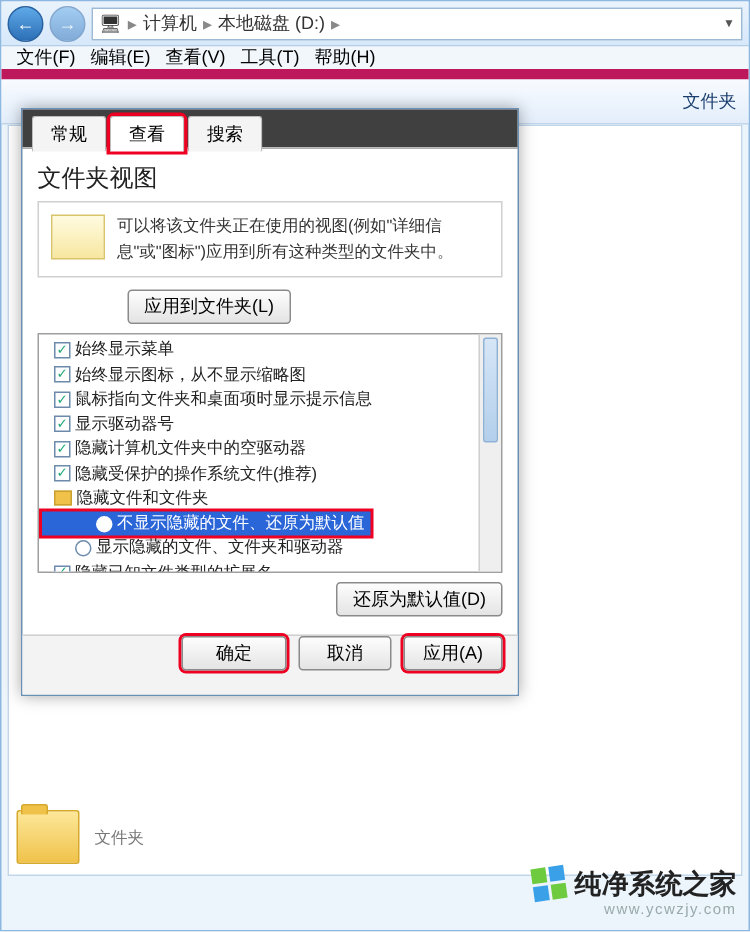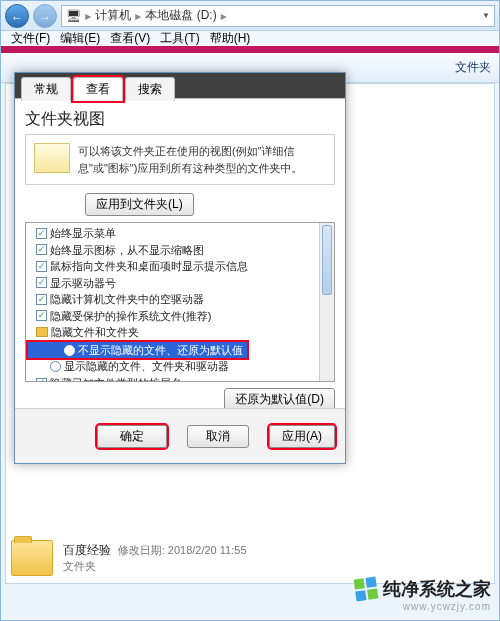--- a/index.html
+++ b/index.html
@@ -51,21 +51,21 @@
     .ti { display:flex; align-items:center; gap:3px; padding-left:8px; white-space:nowrap; }
     .ti.lv2 { padding-left:22px; }
     .chk { width:11px; height:11px; border:1px solid #6b8aac; display:inline-flex; align-items:center; justify-content:center; font-size:9px; color:#2a7; background:#fff; }
     .rdo { width:11px; height:11px; border:1px solid #6b8aac; border-radius:50%; display:inline-flex; align-items:center; justify-content:center; background:#fff; }
     .rdo .dot { width:5px; height:5px; border-radius:50%; background:#2a66a5; }
     .ti.sel { background:#2a66d8; color:#fff; display:inline-flex; padding:0 4px 0 36px; margin-left:0; box-shadow:0 0 0 2px #e02; }
     .ti.sel .rdo { border-color:#fff; }
     .ti.sel .rdo .dot { background:#fff; }
     .ico-f { width:12px; height:10px; background:#f0c24a; border:1px solid #caa030; display:inline-block; }
     .restore { text-align:right; margin-top:6px; }
-    .dlg-ftr { position:absolute; left:0; right:0; bottom:0; height:55px; border-top:1px solid #d0d0d0; display:flex; align-items:center; justify-content:flex-end; gap:20px; padding:0 10px; background:#f3f3f3; }
+    .dlg-ftr { position:absolute; left:0; right:0; bottom:0; height:40px; border-top:1px solid #d0d0d0; display:flex; align-items:flex-start; justify-content:flex-end; gap:8px; padding:0 10px; background:#f3f3f3; }
     .dlg-ftr .btn.hl { box-shadow:0 0 0 2px #e02; }
 
   </style>
 </head>
 <body>
 
 <div class="explorer">
   <div class="titlebar">
     <div class="round-btn">←</div>
     <div class="round-btn" style="opacity:.5">→</div>
@@ -88,21 +88,20 @@
     <span>帮助(H)</span>
   </div>
   <div class="toolbar">
     <span style="margin-left:auto">文件夹</span>
   </div>
   <div class="content-pane"></div>
 
   <div class="file-row">
     <div class="folder-ico"></div>
     <div class="file-txt">
-      <div class="name"><span>百度经验</span>&nbsp;&nbsp;<span style="color:#777;font-size:11px"><span>修改日期:</span> <span>2018/2/20 11:55</span></span></div>
       <div class="meta">文件夹</div>
     </div>
   </div>
 
   <div class="wm2">
     <div class="t1">
         <span class="wm-logo">
           <span></span>
           <span></span>
           <span></span>

